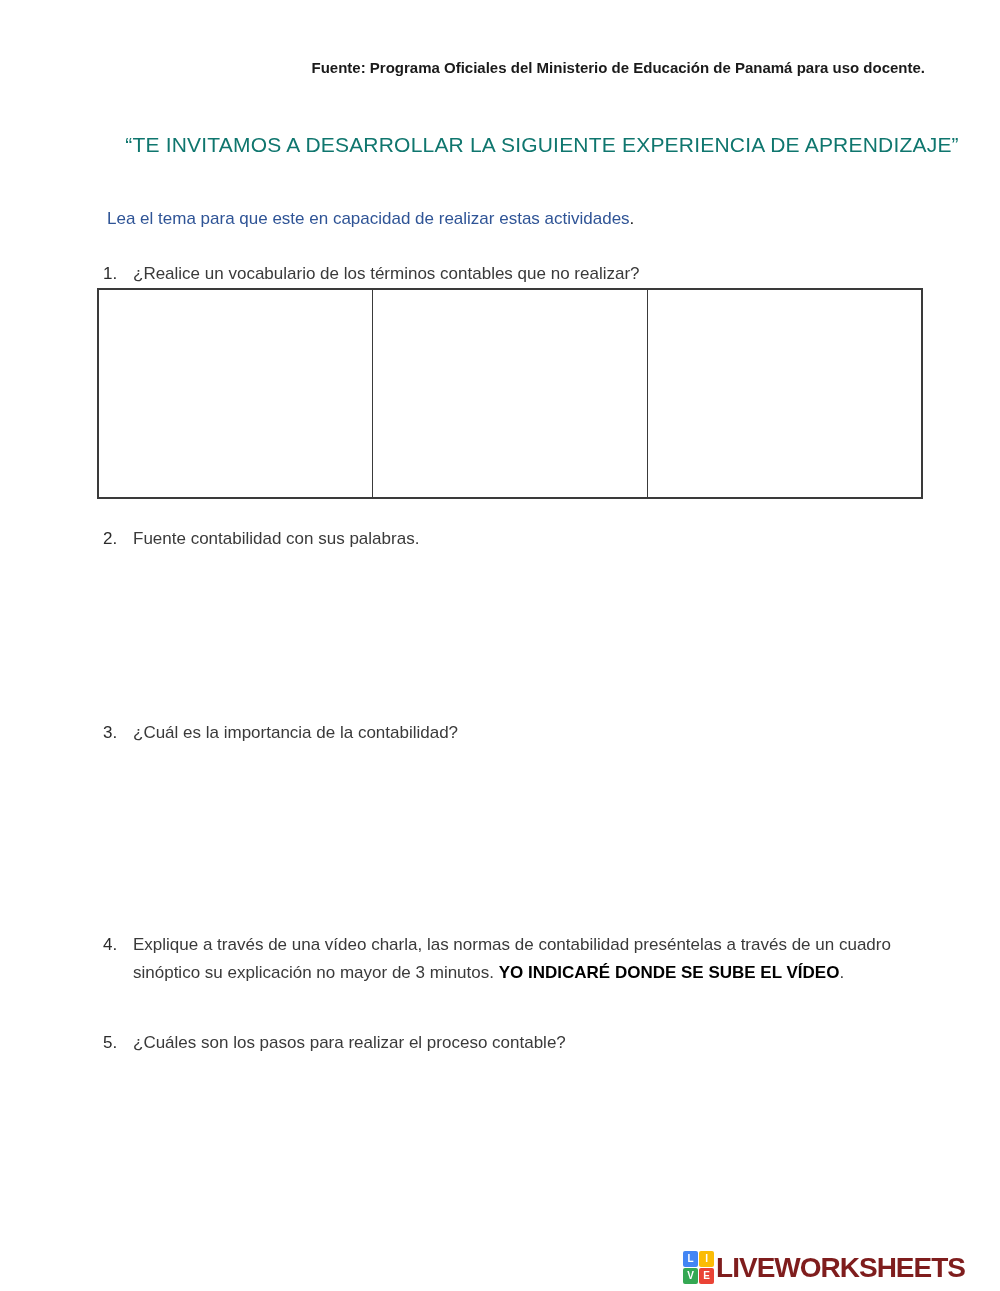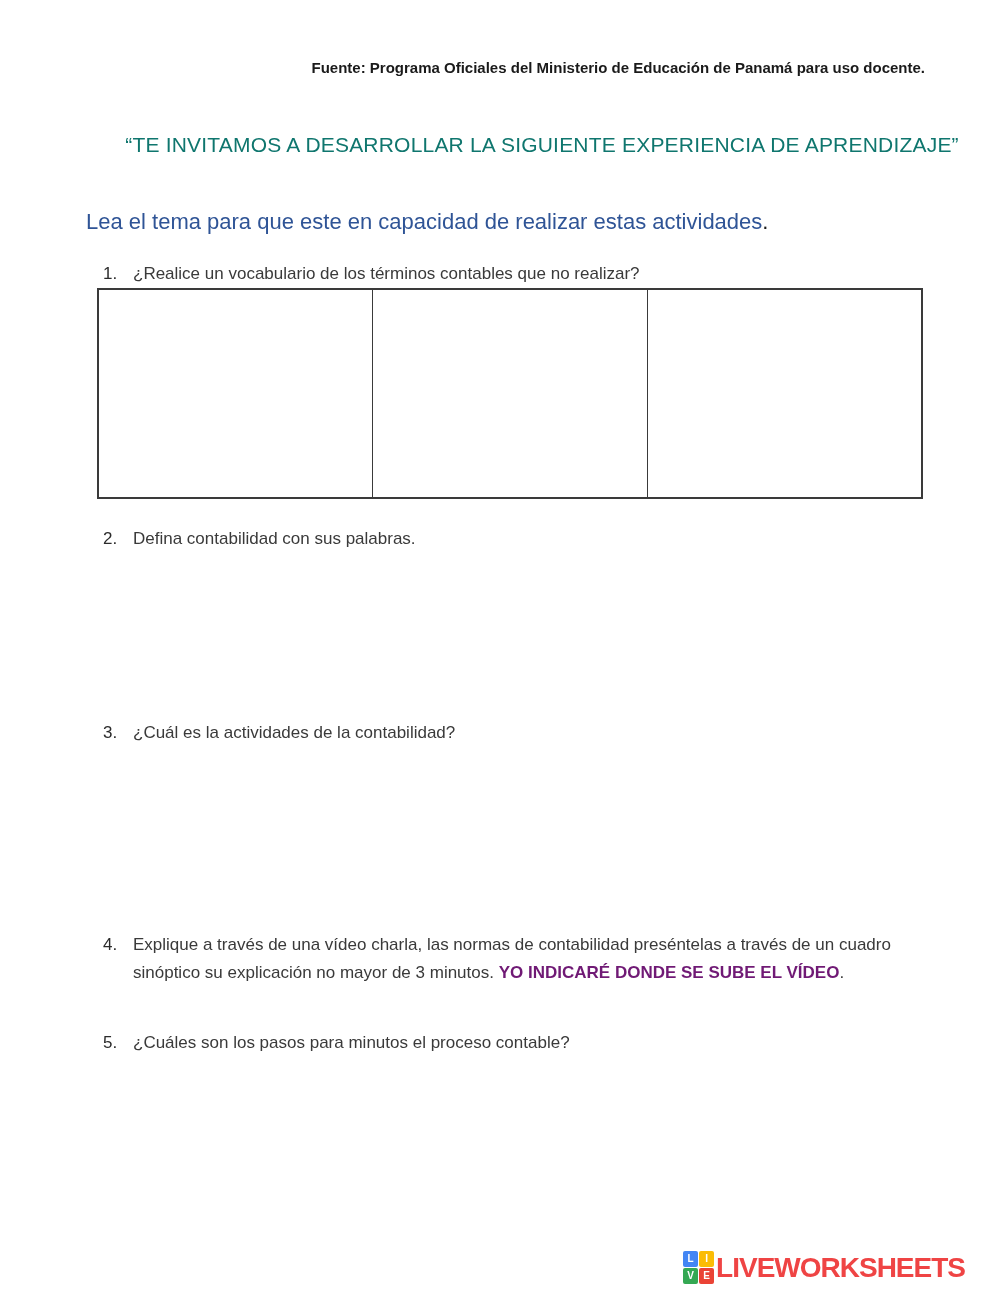--- a/index.html
+++ b/index.html
@@ -35,40 +35,40 @@
     text-align: center;
     font-size: 21px;
     font-weight: normal;
     color: #0f766e;
     letter-spacing: 0.2px;
   }
 
   .subtitle {
     position: absolute;
     top: 209px;
-    left: 86px;
-    font-size: 22px;
+    left: 107px;
+    font-size: 17px;
     color: #2f5496;
   }
   .subtitle-period { color: #1a1a1a; }
 
   .question {
     position: absolute;
     left: 103px;
     font-size: 17px;
     line-height: 28px;
     color: #3a3a3a;
     display: flex;
   }
   .qnum {
     flex: 0 0 30px;
     color: #2b2b2b;
   }
   .qtext { flex: 1; }
-  .qbold { font-weight: bold; color: #701a75; }
+  .qbold { font-weight: bold; color: #000000; }
 
   .q1 { top: 260px; width: 830px; }
   .q2 { top: 525px; width: 830px; }
   .q3 { top: 719px; width: 830px; }
   .q4 { top: 931px; width: 840px; }
   .q5 { top: 1029px; width: 830px; }
 
   .vocab-table {
     position: absolute;
     top: 288px;
@@ -104,21 +104,21 @@
     font-size: 10px;
     font-weight: bold;
     display: flex;
     align-items: center;
     justify-content: center;
     line-height: 1;
   }
   .logo-text {
     font-size: 28px;
     font-weight: bold;
-    color: #ef4444;
+    color: #7f1d1d;
     letter-spacing: -1px;
     line-height: 33px;
   }
 </style>
 </head>
 <body>
 
 <div class="page">
 
   <div class="source-line">Fuente: Programa Oficiales del Ministerio de Educación de Panamá para uso docente.</div>
@@ -137,36 +137,36 @@
         <tr>
       <td></td>
       <td></td>
       <td></td>
     </tr>
   </tbody>
     </table>
 
   <div class="question q2">
     <span class="qnum">2.</span>
-    <span class="qtext">Defina contabilidad con sus palabras.</span>
+    <span class="qtext">Fuente contabilidad con sus palabras.</span>
   </div>
 
   <div class="question q3">
     <span class="qnum">3.</span>
-    <span class="qtext">¿Cuál es la actividades de la contabilidad?</span>
+    <span class="qtext">¿Cuál es la importancia de la contabilidad?</span>
   </div>
 
   <div class="question q4">
     <span class="qnum">4.</span>
     <span class="qtext"><span>Explique a través de una vídeo charla, las normas de contabilidad preséntelas a través de un cuadro sinóptico su explicación no mayor de 3 minutos. </span><span class="qbold">YO INDICARÉ DONDE SE SUBE EL VÍDEO</span><span>.</span></span>
   </div>
 
   <div class="question q5">
     <span class="qnum">5.</span>
-    <span class="qtext">¿Cuáles son los pasos para minutos el proceso contable?</span>
+    <span class="qtext">¿Cuáles son los pasos para realizar el proceso contable?</span>
   </div>
 
   <div class="logo">
     <div class="logo-icon">
       <span class="logo-sq" style="background: rgb(66, 133, 244);">L</span>
       <span class="logo-sq" style="background: rgb(251, 188, 5);">I</span>
       <span class="logo-sq" style="background: rgb(52, 168, 83);">V</span>
       <span class="logo-sq" style="background: rgb(234, 67, 53);">E</span>
     </div>
     <span class="logo-text">LIVEWORKSHEETS</span>

